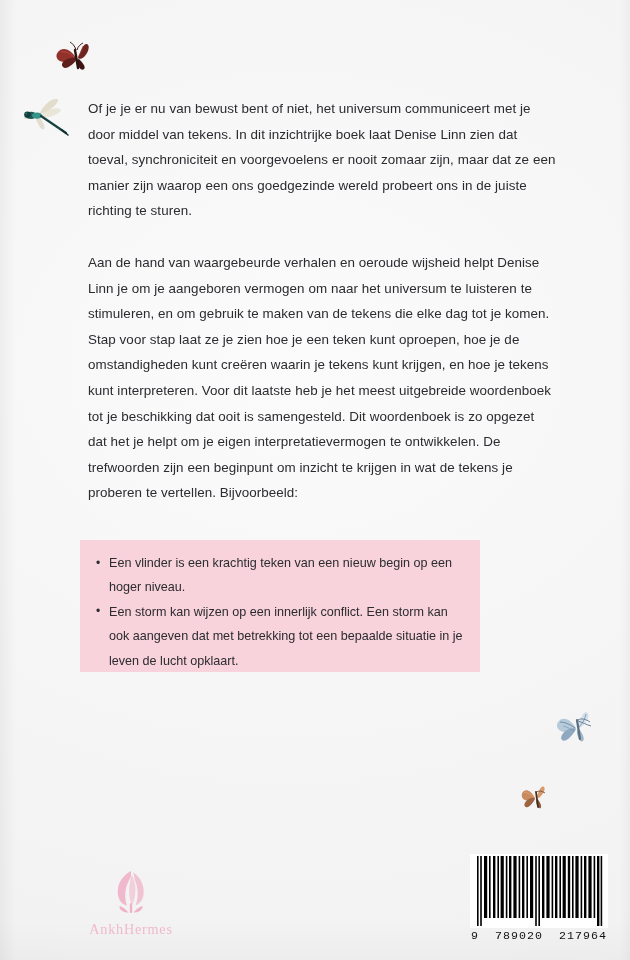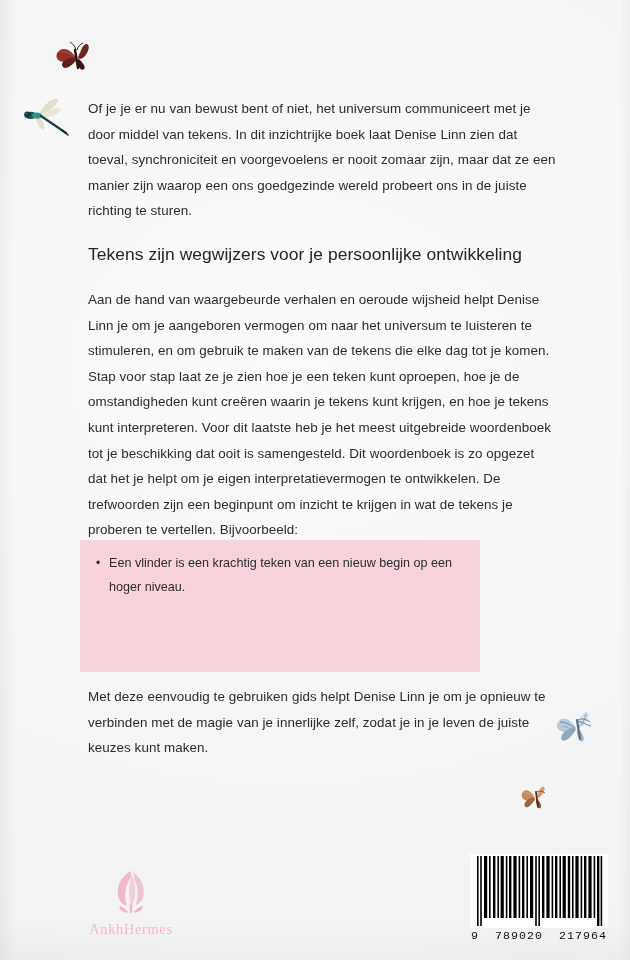--- a/index.html
+++ b/index.html
@@ -56,21 +56,21 @@
   }
 
   .body-par {
     font-size: 13.4px;
     line-height: 25.6px;
     color: #2b2b30;
     letter-spacing: 0.005em;
     font-weight: 400;
   }
 
-  #intro-paragraph { margin-bottom: 17px; }
+  #intro-paragraph { margin-bottom: 26px; }
 
   #section-heading {
     font-size: 17.4px;
     line-height: 26px;
     color: #23232a;
     font-weight: 400;
     letter-spacing: 0.004em;
     margin-bottom: 20px;
     white-space: nowrap;
   }
@@ -231,32 +231,31 @@
       <path d="M19.6 17 C22.6 21, 24 24.6, 22.6 26 C21 27.6, 18.6 23.6, 18.2 20 C18 18.2, 18.8 16.6, 19.6 17 Z" fill="#8b573a"></path>
       <path d="M18 10 L20 25" stroke="#4a2d1e" stroke-width="1.8" stroke-linecap="round"></path>
       <path d="M18.4 10 C20.6 8.4, 24 9, 27 11" stroke="#6d4428" stroke-width="0.8" fill="none"></path>
       <path d="M6 10 C9.6 10.4, 13.6 12.6, 16.4 15.6" stroke="#e4b189" stroke-width="0.7" fill="none" opacity="0.8"></path>
     </g>
   </svg>
 
   <div id="text-column">
     <p class="body-par" id="intro-paragraph">Of je je er nu van bewust bent of niet, het universum communiceert met je door middel van tekens. In dit inzichtrijke boek laat Denise Linn zien dat toeval, synchroniciteit en voorgevoelens er nooit zomaar zijn, maar dat ze een manier zijn waarop een ons goedgezinde wereld probeert ons in de juiste richting te sturen.</p>
 
-    <h2 id="section-heading">Tekens zijn wegwijzers voor je persoonlijke ontwikkeling</h2>
 
     <p class="body-par" id="detail-paragraph">Aan de hand van waargebeurde verhalen en oeroude wijsheid helpt Denise Linn je om je aangeboren vermogen om naar het universum te luisteren te stimuleren, en om gebruik te maken van de tekens die elke dag tot je komen. Stap voor stap laat ze je zien hoe je een teken kunt oproepen, hoe je de omstandigheden kunt creëren waarin je tekens kunt krijgen, en hoe je tekens kunt interpreteren. Voor dit laatste heb je het meest uitgebreide woordenboek tot je beschikking dat ooit is samengesteld. Dit woordenboek is zo opgezet dat het je helpt om je eigen interpretatievermogen te ontwikkelen. De trefwoorden zijn een beginpunt om inzicht te krijgen in wat de tekens je proberen te vertellen. Bijvoorbeeld:</p>
   </div>
 
   <div id="highlight-box">
     <ul id="bullet-list">
       <li>Een vlinder is een krachtig teken van een nieuw begin op een hoger niveau.</li>
+      <li>Een storm kan wijzen op een innerlijk conflict. Een storm kan ook aangeven dat met betrekking tot een bepaalde situatie in je leven de lucht opklaart.</li>
     </ul>
   </div>
 
-  <p class="body-par" id="closing-paragraph">Met deze eenvoudig te gebruiken gids helpt Denise Linn je om je opnieuw te verbinden met de magie van je innerlijke zelf, zodat je in je leven de juiste keuzes kunt maken.</p>
 
   <div id="publisher-logo">
     <svg id="logo-mark" width="46" height="50" viewBox="0 0 46 50">
       <g fill="#efb3c8">
         <path d="M23 2 C13.5 7, 8.5 16, 10 26 C10.8 31.4, 14.4 35.6, 19 36.6
                  C16.4 29.6, 16.6 20, 20.6 12.2 C21.4 10.6, 22.2 9, 23 7.6 Z" opacity="0.92"></path>
         <path d="M23.8 6 C27.6 12.6, 28.4 22, 26.4 29.6 C25.8 32, 25 34.2, 24 36
                  C22.4 33, 21.4 29, 21.2 24.6 C20.9 17.4, 22 11, 23.8 6 Z" opacity="0.55"></path>
         <path d="M25.2 3.2 C33 8.6, 37 17.4, 35.4 26.4 C34.6 31, 31.6 34.8, 27.6 36.2
                  C30.4 29, 30.6 19.4, 27 11.4 C26.4 8.6, 25.8 5.6, 25.2 3.2 Z" opacity="0.75"></path>

